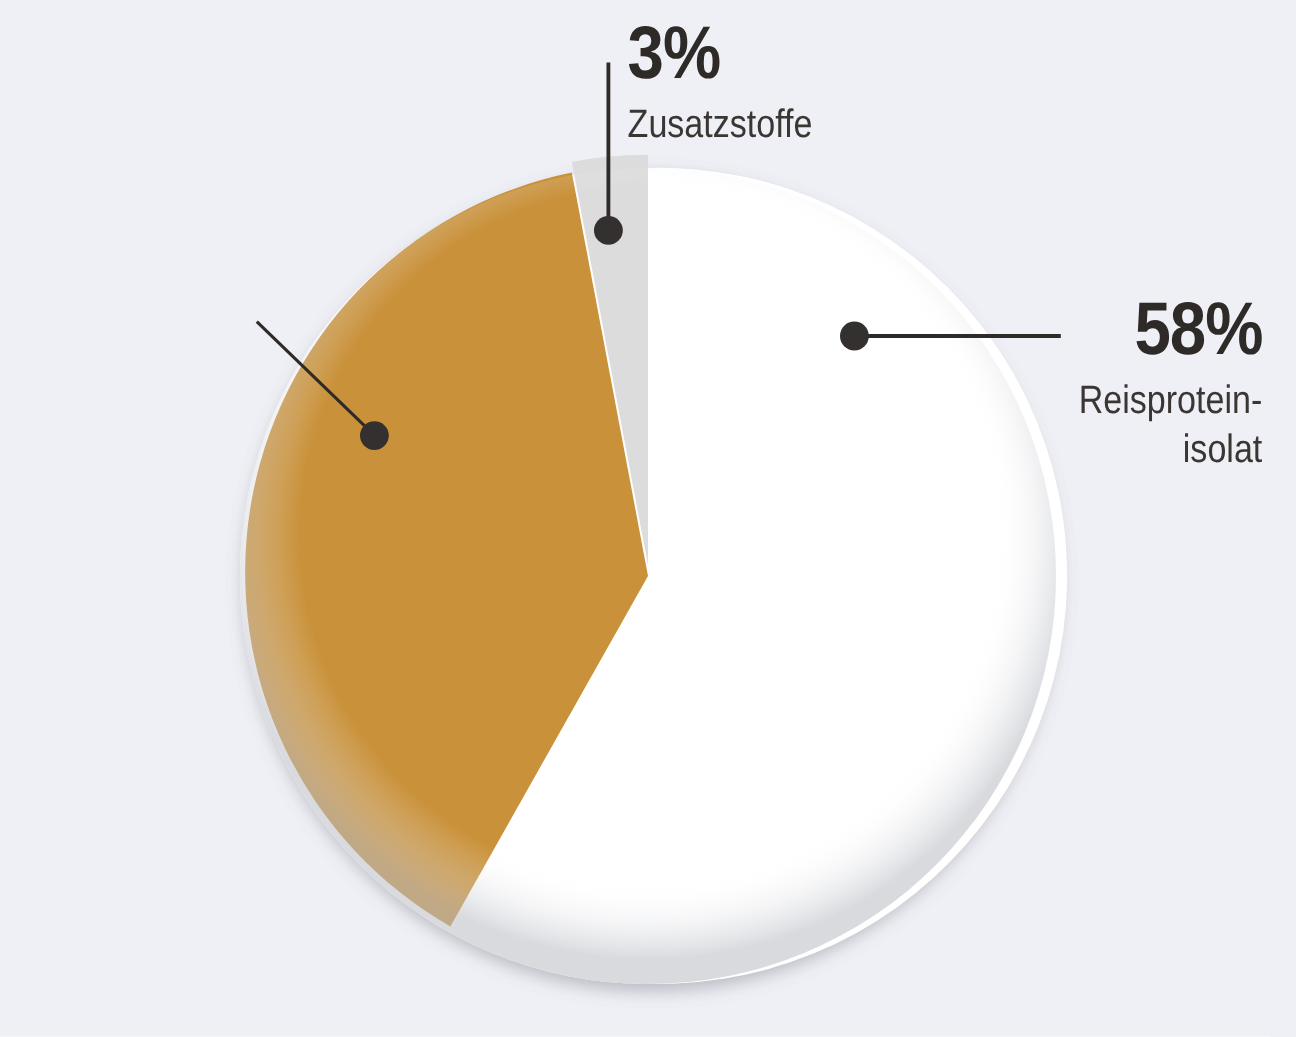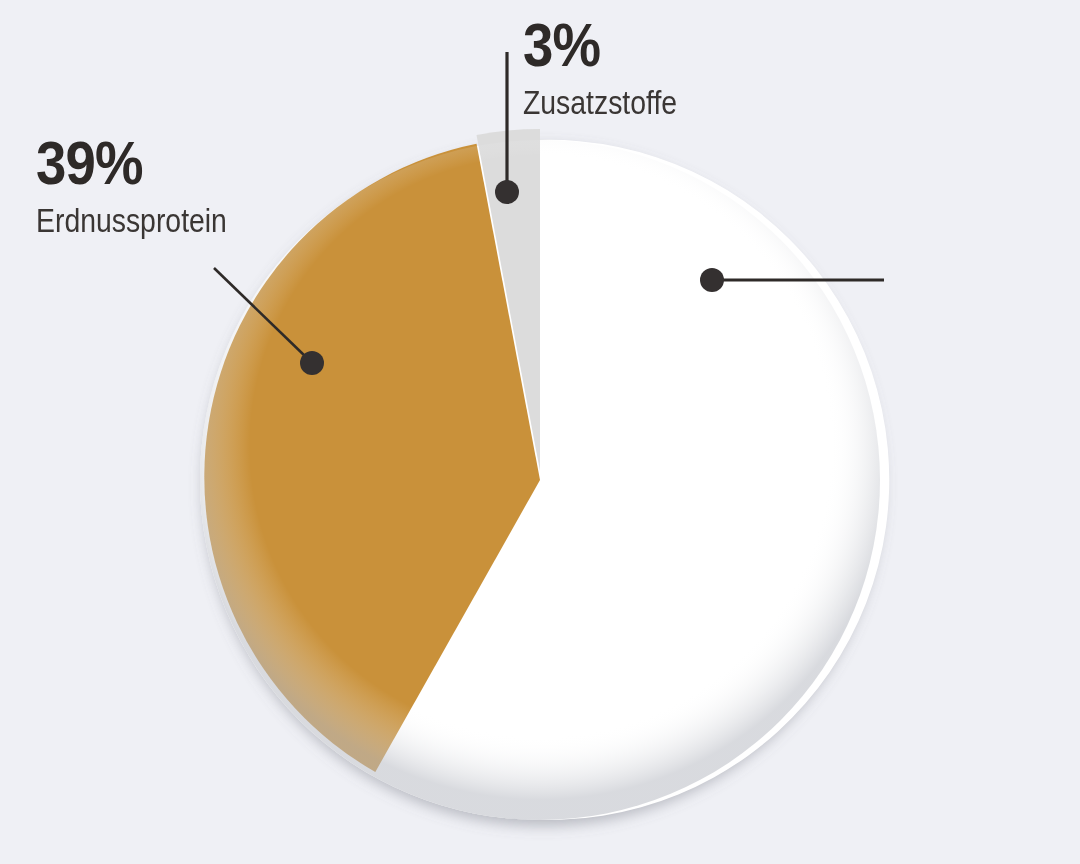--- a/index.html
+++ b/index.html
@@ -109,19 +109,22 @@
 
     <line x1="712" y1="280" x2="884" y2="280" stroke="#2e2a28" stroke-width="3.2"></line>
     <circle cx="712" cy="280" r="12" fill="#343030"></circle>
   </svg>
 
   <div class="label-block" id="label-zusatzstoffe">
     <span class="pct left">3%</span>
     <span class="name left">Zusatzstoffe</span>
   </div>
 
-  <div class="label-block" id="label-erdnussprotein">
-    <span class="pct left">39%</span>
-    <span class="name left">Erdnussprotein</span>
+
+  <div class="label-block" id="label-reisprotein">
+    <span class="pct right">58%</span>
+    <span class="name right">
+      <span>Reisprotein-</span>
+      <span class="ln2">isolat</span>
+    </span>
   </div>
-
 
 </div>
 
 </body></html>

